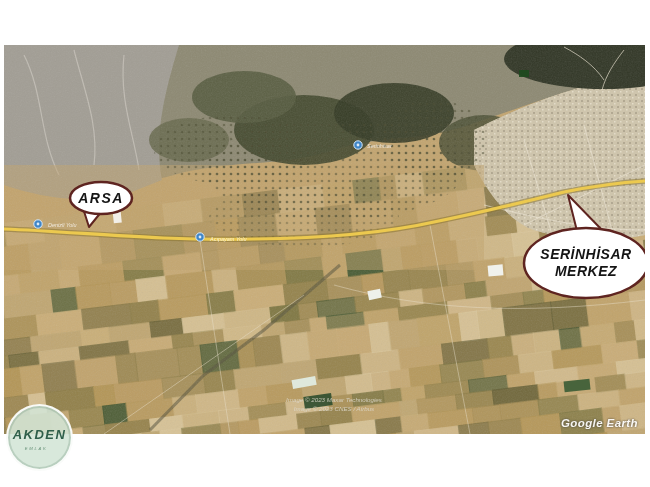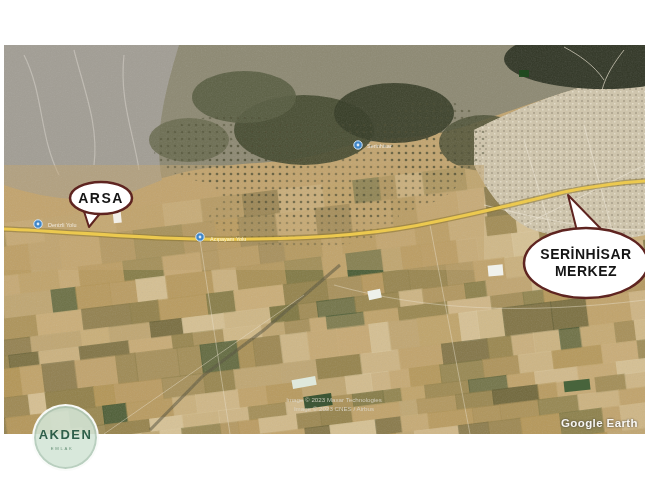--- a/index.html
+++ b/index.html
@@ -1,28 +1,28 @@
 <!DOCTYPE html>
 <html><head>
 <meta charset="utf-8">
 <style>
   html,body{margin:0;padding:0;}
   body{
     width:650px;height:487px;background:#ffffff;overflow:hidden;position:relative;
     font-family:"Liberation Sans", sans-serif;
   }
-  .frame{position:absolute;left:0;top:0;width:650px;height:487px;background:#ffffff;}
+  .frame{position:absolute;left:0;top:0;width:650px;height:487px;background:#ffffff;font-style:italic;}
   .map{
     position:absolute;left:4px;top:45px;width:641px;height:389px;overflow:hidden;
     background:#c2a571;
   }
   .map svg{display:block;}
   
   .logo{
-    position:absolute;left:32px;top:404px;width:63px;height:63px;border-radius:50%;
+    position:absolute;left:6px;top:404px;width:63px;height:63px;border-radius:50%;
     background:rgba(211,229,214,0.88);
     border:2px solid rgba(255,255,255,0.85);
     box-shadow:inset 0 0 0 2px rgba(130,160,140,0.35);
     z-index:5;display:flex;flex-direction:column;align-items:center;justify-content:center;
   }
   .logo .brand{
     color:#2f5f4a;font-weight:bold;font-size:13px;letter-spacing:1.5px;line-height:13px;
     margin-top:6px;
   }
   .logo .sub{

